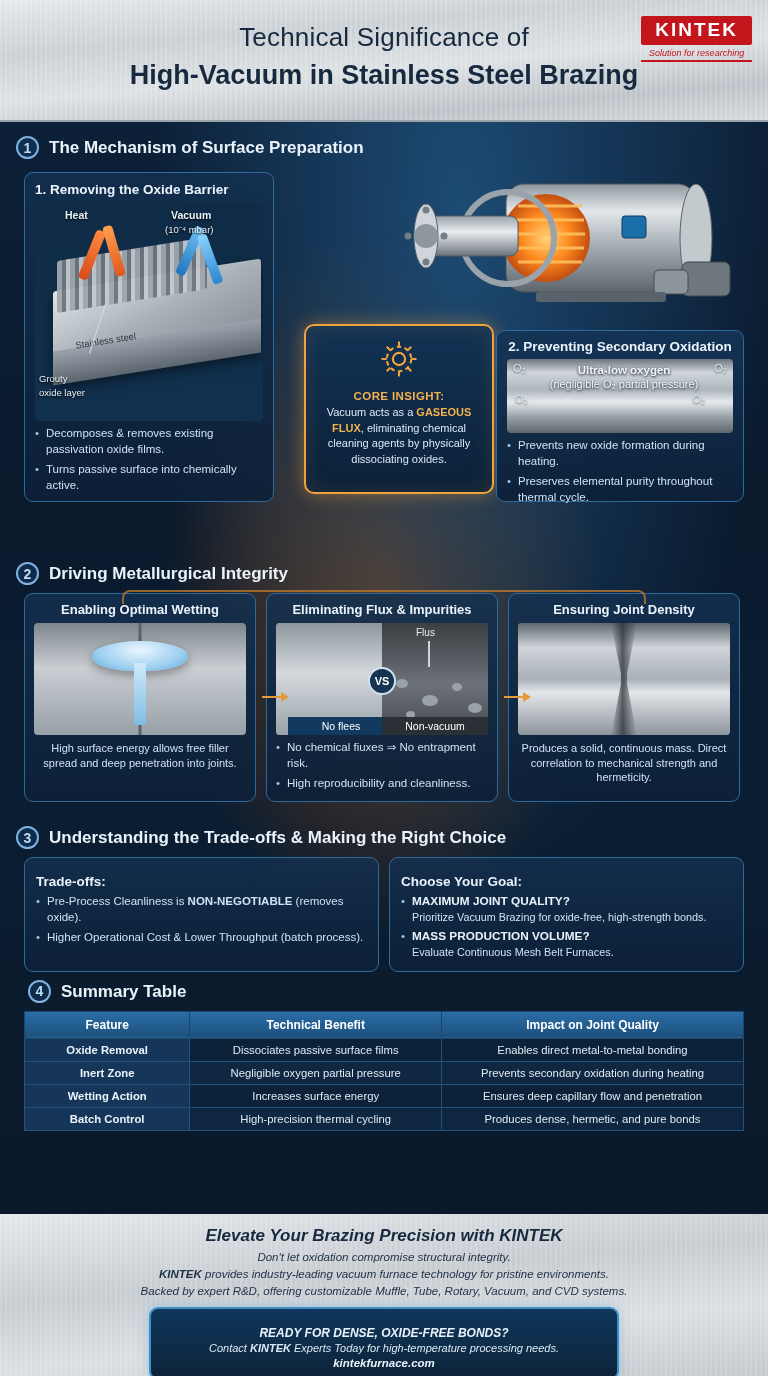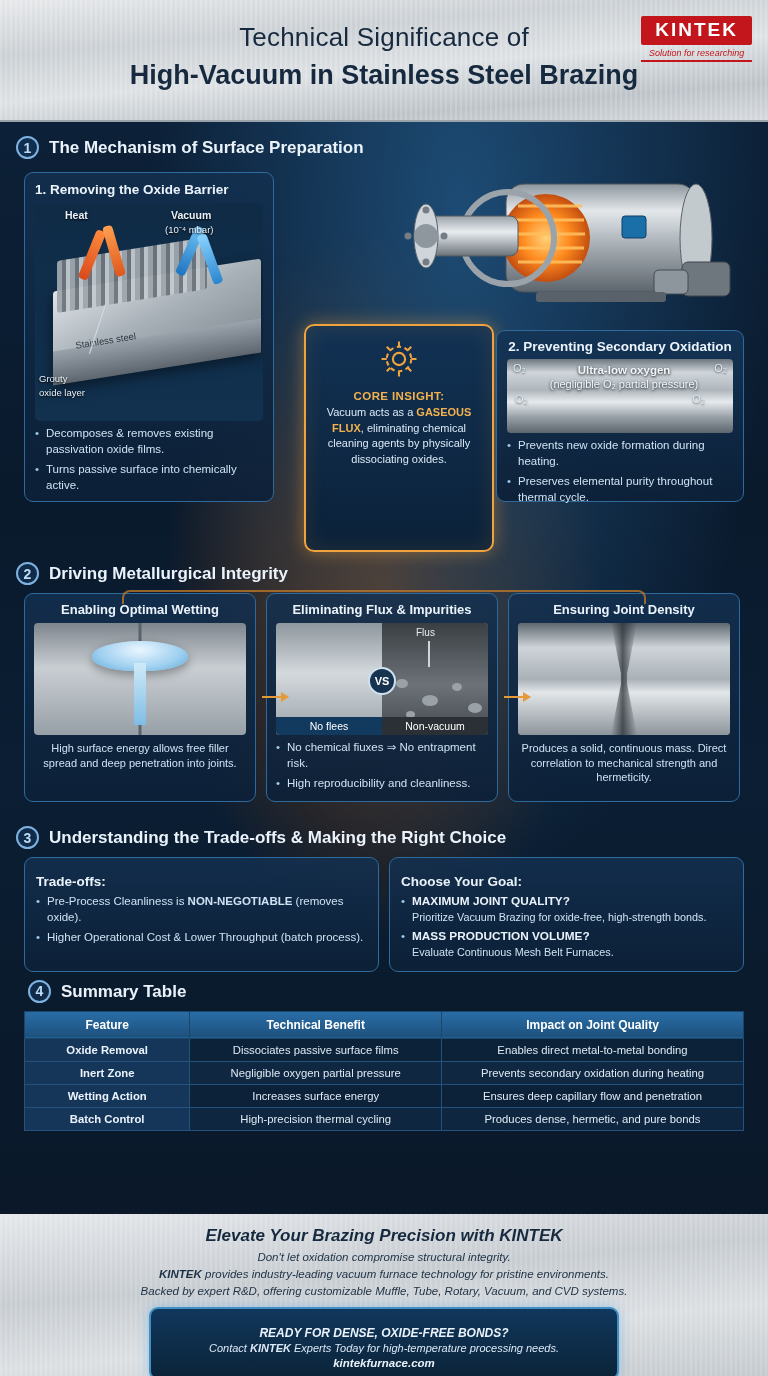--- a/index.html
+++ b/index.html
@@ -132,21 +132,21 @@
   .o2 { position:absolute; color:#dce9f6; font-size:11px; text-shadow:0 1px 2px rgba(0,0,0,.6); }
   .ultralow {
     position:absolute; left:0; right:0; top:4px; text-align:center;
     color:#eef6fd; font-size:11.5px; font-weight:700; line-height:1.25;
     text-shadow:0 1px 3px #000;
     padding-left:8px;
   }
   .ultralow span { font-weight:400; font-size:11px; }
 
   .core-insight {
-    position:absolute; left:292px; top:188px; width:190px; height:228px;
+    position:absolute; left:292px; top:188px; width:190px; height:170px;
     border-radius:10px;
     background: linear-gradient(180deg,#123254,#0b2139);
     border:2px solid #f0a23c;
     box-shadow: 0 0 18px rgba(240,162,60,.45), inset 0 0 22px rgba(240,162,60,.12);
     padding:10px 12px; text-align:center;
   }
   .core-insight .gear { margin: 2px auto 6px; }
   .core-insight .ttl { color:#f3b24f; font-size:11.5px; font-weight:700; letter-spacing:.4px; }
   .core-insight p { color:#dbe9f6; font-size:11px; line-height:1.42; margin-top:3px; }
   .core-insight b { color:#f3b24f; }
@@ -175,21 +175,21 @@
 
   
   .halfL { position:absolute; left:0; top:0; width:50%; height:100%;
     background: linear-gradient(180deg,#8e979e,#d4d9dd 45%,#99a2a9 100%); }
   .halfR { position:absolute; right:0; top:0; width:50%; height:100%;
     background: linear-gradient(180deg,#3a3f44,#6c7277 55%,#44494e 100%); }
   .vsbadge { position:absolute; left:50%; top:52%; transform:translate(-50%,-50%);
     width:28px;height:28px;border-radius:50%;background:#16334f;border:2px solid #cfe0ef;
     color:#fff;font-size:11px;font-weight:700;display:flex;align-items:center;justify-content:center;z-index:3;}
   .tagL, .tagR { position:absolute; bottom:0; height:18px; line-height:18px; font-size:10.5px; color:#fff; text-align:center; }
-  .tagL { left:0; width:50%; background:#123a5e; }
+  .tagL { left:12px; width:50%; background:#123a5e; }
   .tagR { right:0; width:50%; background:#2a3036; }
   .speck { position:absolute; border-radius:50%; background:#9aa1a7; }
 
   
   .dens { position:absolute; inset:0; background:
       linear-gradient(180deg,#5f686f,#cfd4d9 22%,#a9b1b7 50%,#e2e6e9 62%,#8d959c 100%); }
   .seam { position:absolute; left:50%; top:0; transform:translateX(-50%);
     width:26px; height:100%;
     background: linear-gradient(90deg,rgba(40,46,52,.0),rgba(40,46,52,.75) 45%,rgba(40,46,52,.0));
     clip-path: polygon(0 0, 100% 0, 62% 45%, 62% 55%, 100% 100%, 0 100%, 38% 55%, 38% 45%);

